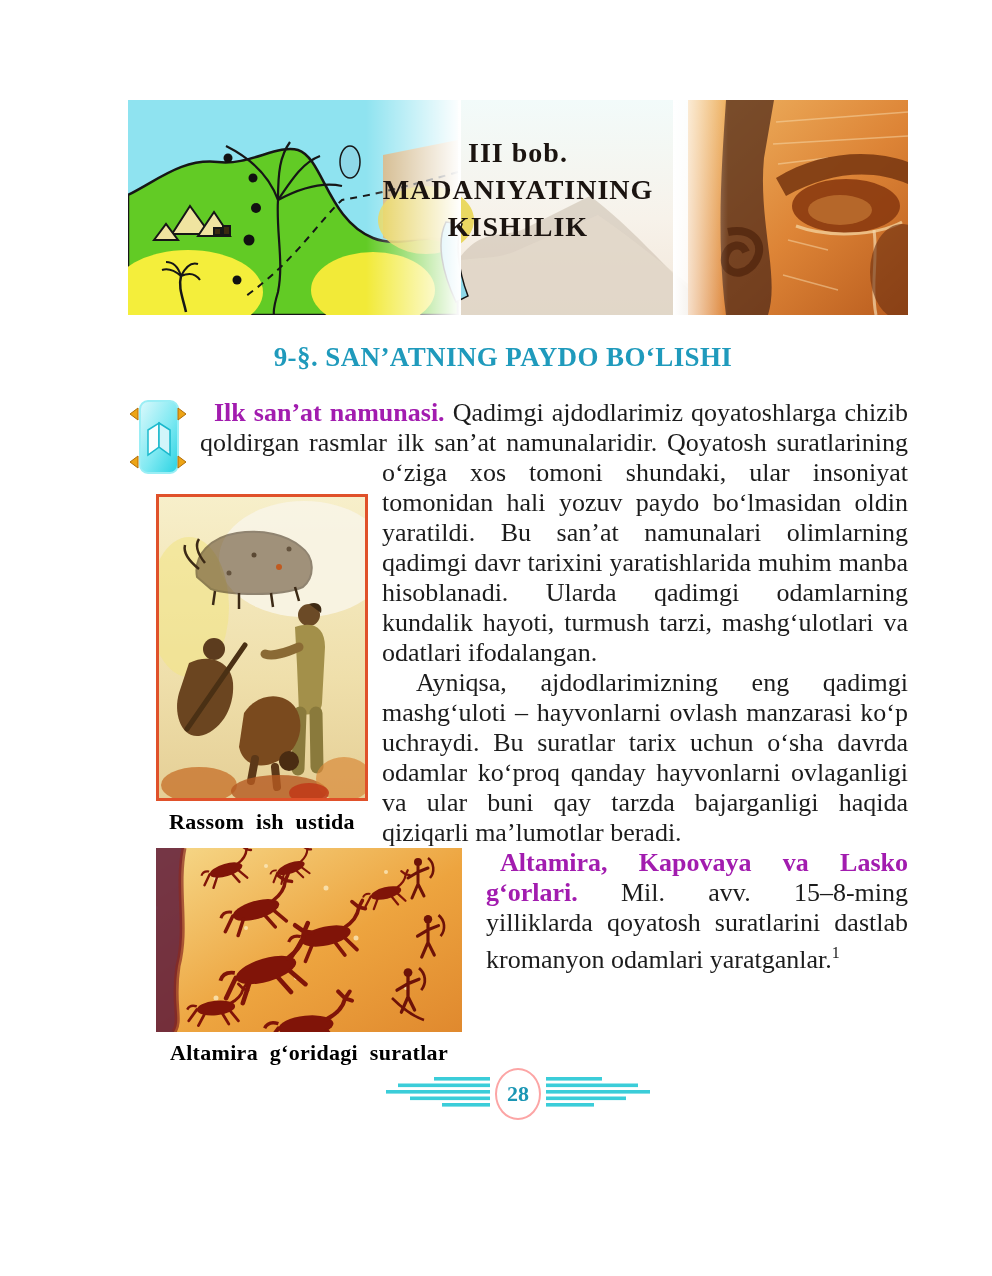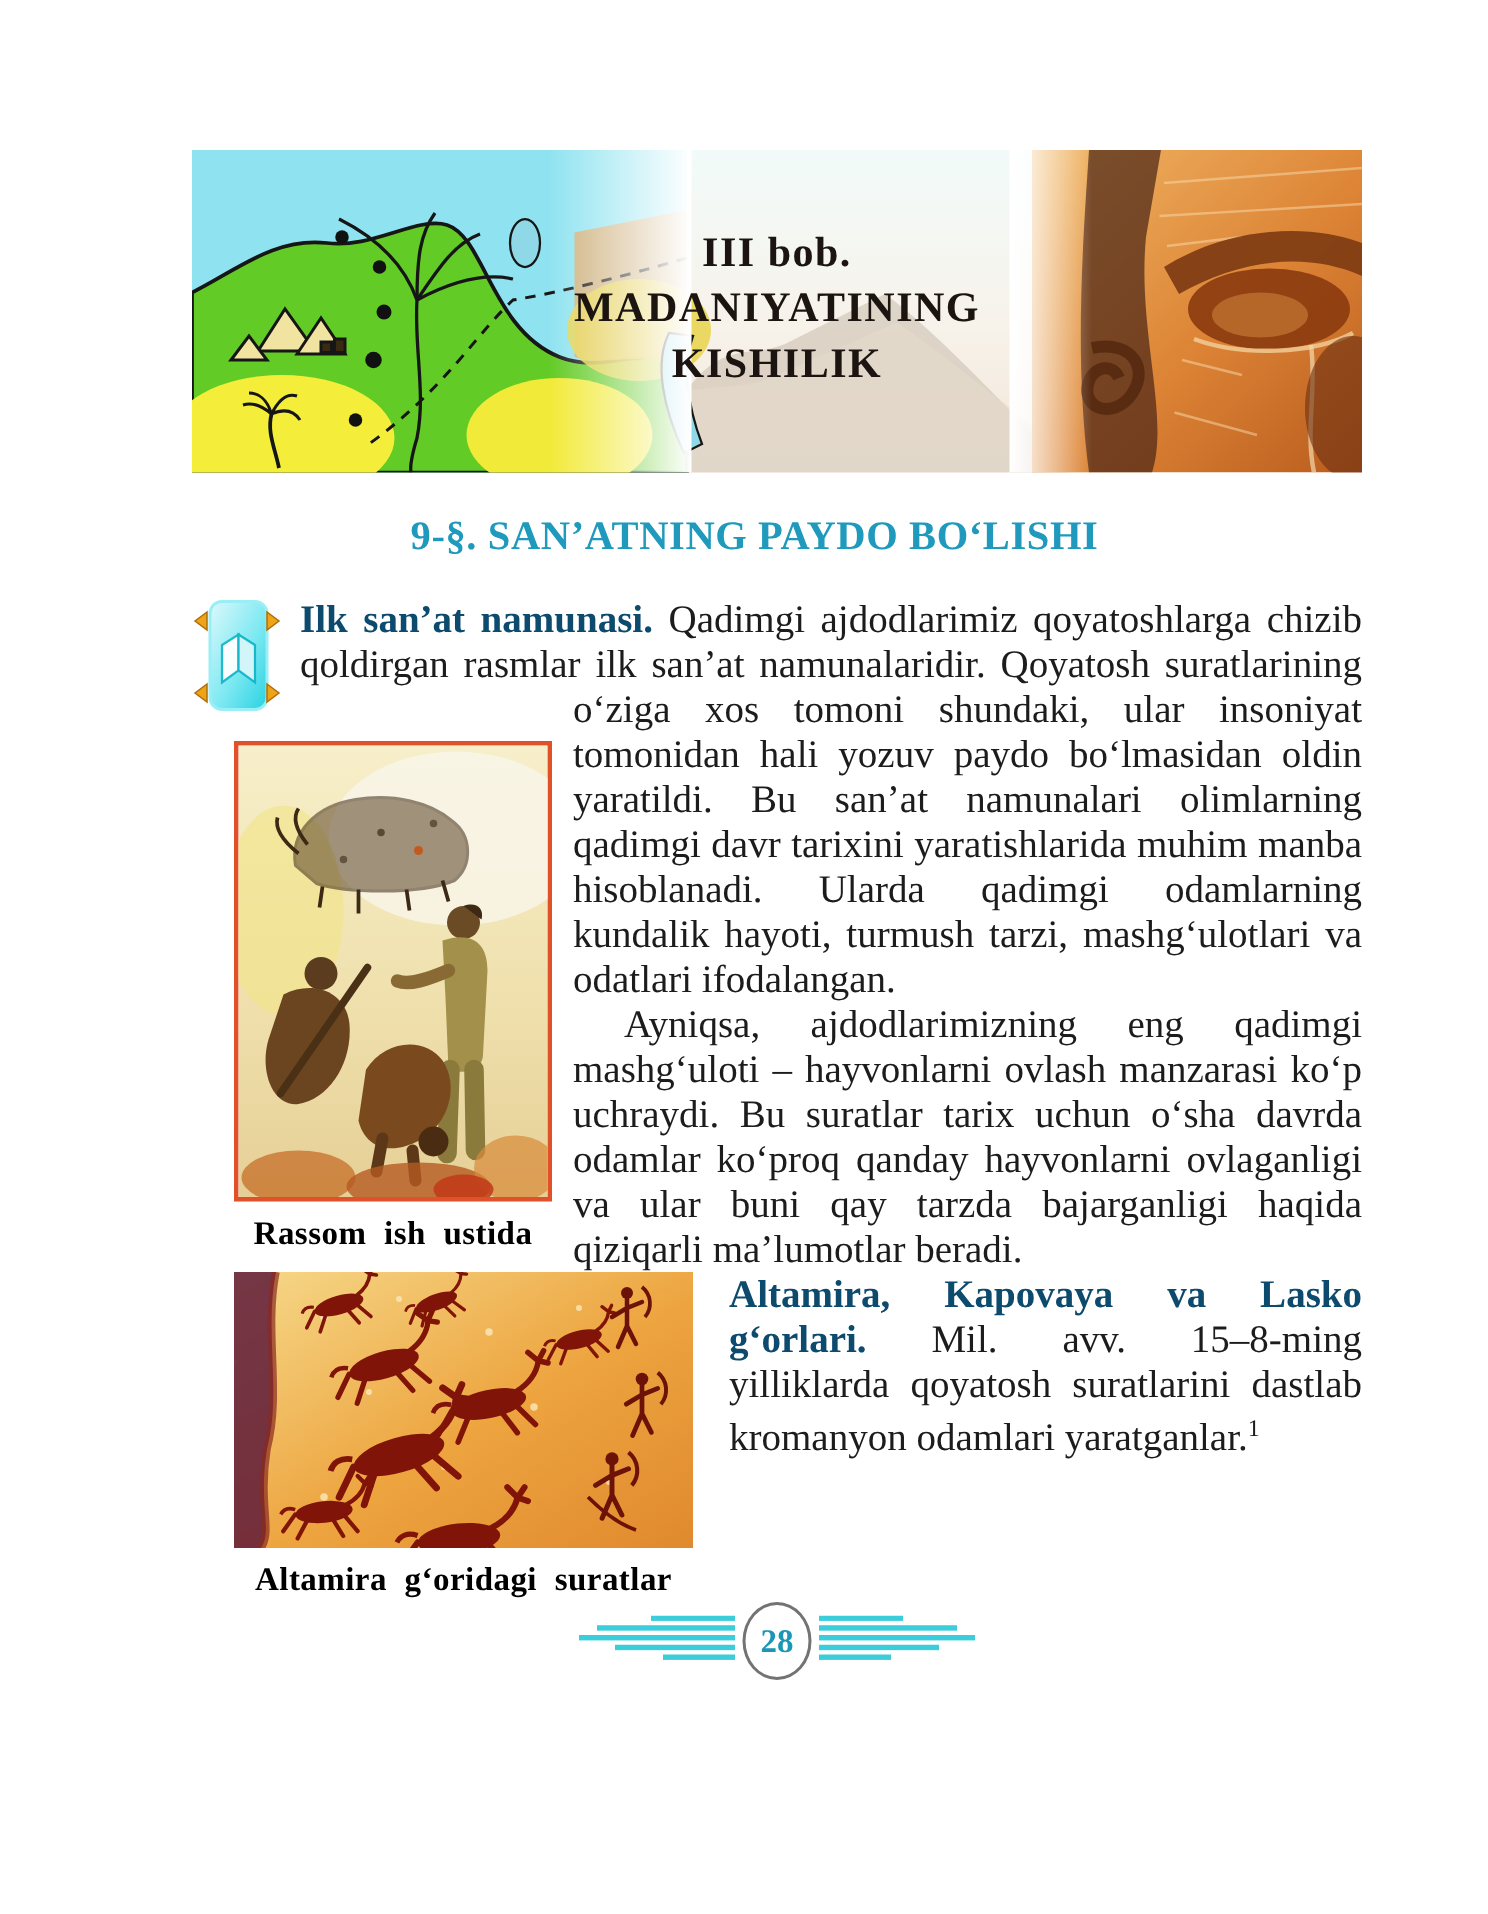--- a/index.html
+++ b/index.html
@@ -6,37 +6,37 @@
   .page {
     position:relative; width:992px; height:1276px; background:#ffffff;
     font-family:"Liberation Serif", serif; color:#1c1c1c; overflow:hidden;
   }
 
   
   .banner { position:absolute; left:128px; top:100px; width:780px; height:215px; }
   .banner > svg { position:absolute; left:0; top:0; width:780px; height:215px; display:block; }
   .banner-title {
     position:absolute; left:218px; top:34px; width:344px; text-align:center;
-    font-weight:bold; font-size:28px; line-height:37px; color:#1b1410; letter-spacing:1px;margin-top:16px;
+    font-weight:bold; font-size:28px; line-height:37px; color:#1b1410; letter-spacing:1px;
   }
 
   
   .section-title {
     position:absolute; left:113px; top:342px; width:780px; text-align:center;
     font-weight:bold; font-size:27px; color:#1f9abc; letter-spacing:0.4px;
   }
 
   
   .content {
     position:absolute; left:128px; top:398px; width:780px;
     font-size:26px; line-height:30px; text-align:justify;
   }
   .content p { margin:0; }
   .indent { text-indent:34px; }
-  .lead-navy { font-weight:bold; color:#0c4a6e; }
+  .lead-navy { font-weight:bold; color:#a21caf;margin-left:14px; }
 
   .icon-book { float:left; width:60px; height:78px; margin:0 12px 6px 0; }
   .icon-book svg { display:block; }
 
   figure { margin:0;padding-left:28px; }
   .fig1 { float:left; clear:left; width:212px; margin:12px 14px 2px 0; }
   .fig1 .fig-frame { border:3px solid #e0512a; width:206px; height:301px; }
   .fig2 { float:left; clear:left; width:306px; margin:0 24px 2px 0; }
   .fig2 .fig-frame { width:306px; height:184px; }
   .fig-frame svg { display:block; }
@@ -51,21 +51,21 @@
   .footnote { clear:both; padding-top:4px; }
   .footnote-rule { width:104px; height:2px; background:#7c7c7c; margin:4px 0 12px 2px; }
   .footnote-text { font-size:22px; line-height:26px; text-indent:36px; text-align:left; }
   .footnote-text sup { font-size:14px; }
 
   
   .page-emblem { clear:both; margin-top:30px; display:flex; justify-content:center; align-items:center; }
   .wing { display:block; }
   .wing.right { transform:scaleX(-1); }
   .page-circle {
-    width:42px; height:48px; margin:0 5px; border:2px solid #737373; border-radius:50%;
+    width:42px; height:48px; margin:0 5px; border:2px solid #fca5a5; border-radius:50%;
     display:flex; align-items:center; justify-content:center;
     color:#1b96b4; font-weight:bold; font-size:22px; background:#fff;
   }
 </style>
 </head>
 <body>
 
 <div class="page">
 
   <div class="banner">

